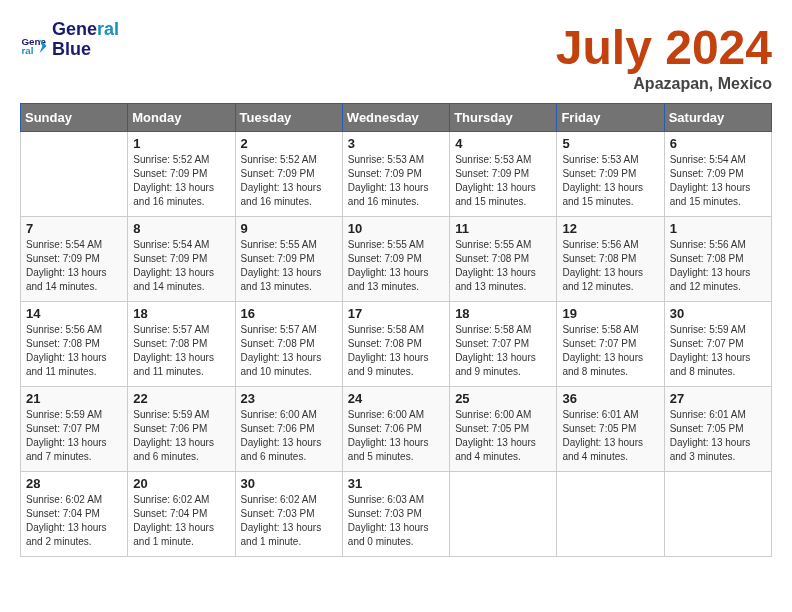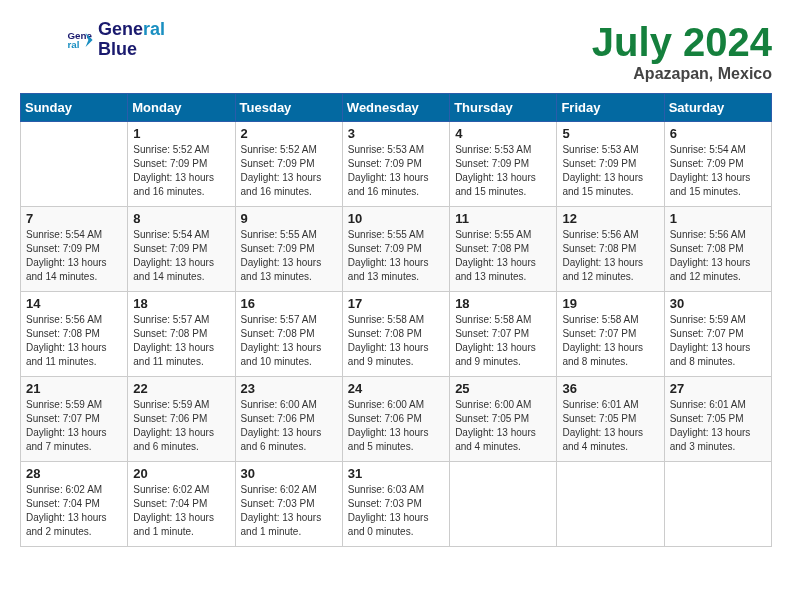--- a/index.html
+++ b/index.html
@@ -11,57 +11,56 @@
       padding: 20px;
     }
     .header {
       display: flex;
       justify-content: space-between;
       align-items: flex-start;
       margin-bottom: 10px;
     }
     .logo {
       display: flex;
-      align-items: center;
+      align-items: flex-end;
       gap: 4px;
-      margin-left: 46px;
     }
     .logo-text {
       font-size: 18px;
       font-weight: bold;
       color: #1a1a6e;
       line-height: 1.1;
     }
     .logo-text span {
       color: #1a8fc1;
     }
     .logo-icon {
       width: 28px;
       height: 28px;
     }
     .title-block {
       text-align: right;
     }
     .title-block h1 {
-      font-size: 40px;
-      font-weight: bold;
-      color: #15803d;
+      font-size: 48px;
+      font-weight: bold;
+      color: #c2410c;
     }
     .title-block h2 {
       font-size: 16px;
       color: #444;
       font-weight: bold;
     }
     table {
       width: 100%;
       border-collapse: collapse;
       font-size: 11px;
     }
     thead tr th {
-      background-color: #0369a1;
+      background-color: #737373;
       color: #fff;
       padding: 6px 4px;
       text-align: left;
       font-size: 13px;
       font-weight: bold;
       border: 1px solid #2a5caa;
     }
     tbody tr td {
       border: 1px solid #ccc;
       vertical-align: top;

